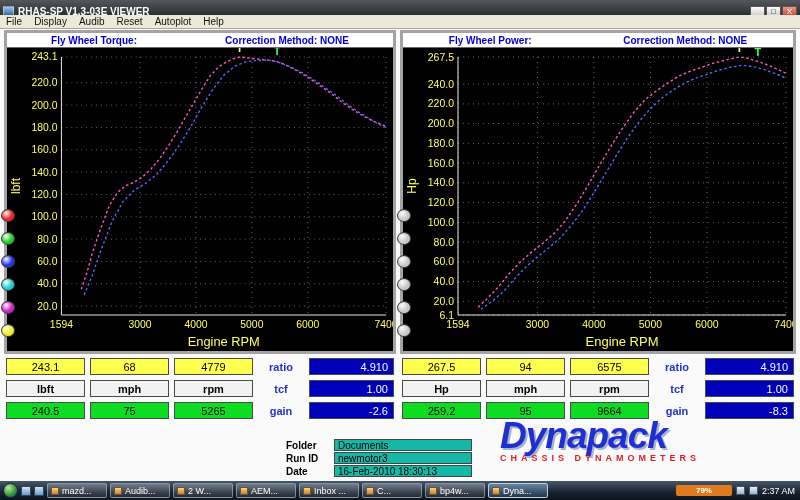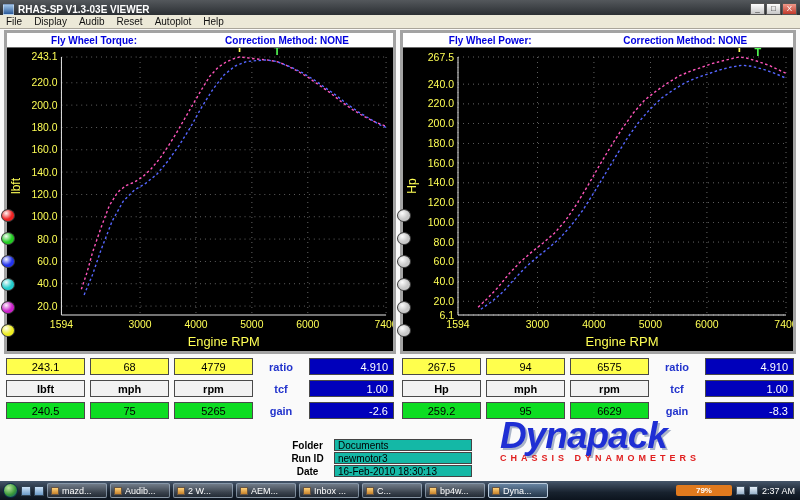--- a/index.html
+++ b/index.html
@@ -1,19 +1,19 @@
 <!DOCTYPE html>
 <html><head>
 <meta charset="utf-8">
 <style>
   *{box-sizing:border-box;margin:0;padding:0}
   html,body{width:800px;height:500px;overflow:hidden;font-family:"Liberation Sans",sans-serif;background:#000}
   #app{position:relative;width:800px;height:500px;background:#f2f2f2}
   
-  .titlebar{position:absolute;top:0;left:0;right:0;height:15px;background:linear-gradient(#54585c,#2b2f33);display:flex;align-items:flex-end;padding:0 3px;color:#fff;z-index:10}
+  .titlebar{position:absolute;top:0;left:0;right:0;height:15px;background:linear-gradient(#54585c,#2b2f33);display:flex;align-items:flex-start;padding:6px 3px;color:#fff;z-index:10}
   .app-icon{width:11px;height:11px;background:linear-gradient(#9fc4e8,#2a5a9a);border:1px solid rgba(255,255,255,.4);margin-right:4px}
   .title-text{font-size:10px;font-weight:bold;flex:1;white-space:nowrap}
   .winbtn{width:15px;height:12px;margin-left:1px;background:linear-gradient(#fdfdfd,#c6c6c6);border:1px solid #555;font-size:8px;line-height:10px;text-align:center;color:#222;cursor:default}
   .winbtn.close{background:linear-gradient(#f09a8a,#c0392b);color:#fff}
   
   .menubar{position:absolute;top:15px;left:0;right:0;height:14px;background:#ece9d8;border-bottom:1px solid #a9a59a;display:flex;align-items:center;font-size:10px;color:#111;z-index:10}
   .menubar .menu-item{padding:0 6px;height:100%;display:flex;align-items:center}
   
   .client{position:absolute;top:29px;left:0;right:0;height:452px;background:#fafafa}
   .chart-panel{position:absolute;top:1px;height:324px;border:3px solid #a3a3a3;background:#000}
@@ -32,21 +32,21 @@
   #power-readout{left:402px;width:392px;grid-template-columns:79px 79px 79px 46px 1fr}
   .cell{display:flex;align-items:center;justify-content:center;border:1px solid #4a4a4a;background:#fff}
   .cell.yellow{background:#ffff4d}
   .cell.green{background:#0ddd22}
   .cell.lab{background:#f2f2f2;font-weight:bold}
   .cell.bluebox{background:#0000bb;color:#fff;justify-content:flex-end;padding-right:5px}
   .cell.bluelab{border:none;background:transparent;color:#2233cc;font-weight:bold}
   
   .run-info{position:absolute;left:286px;top:410px;font-size:10px}
   .run-row{display:flex;align-items:center;margin-bottom:1px}
-  .run-label{width:48px;text-align:center;font-weight:bold;padding-right:5px;color:#000}
+  .run-label{width:48px;text-align:left;font-weight:bold;padding-right:5px;color:#000}
   .run-value{width:138px;height:12px;border:1px solid #444;background:#14b8a6;padding:0 3px;line-height:11px;color:#000;overflow:hidden}
   
   .logo{position:absolute;left:500px;top:388px;width:294px;height:50px;text-align:left}
   .logo-name{font-size:37px;font-weight:bold;font-style:italic;color:#1f2fd4;line-height:38px;letter-spacing:-1px;text-shadow:2px 2px 0 #aab4c8}
   .logo-tagline{font-size:9px;font-weight:bold;letter-spacing:4px;color:#e02020;margin-top:-2px}
   
   .taskbar{position:absolute;left:0;right:0;bottom:0;height:19px;background:linear-gradient(#46566a,#18222e 60%,#0c141e);display:flex;align-items:center;gap:3px;padding:0 3px;z-index:20}
   .start-orb{width:15px;height:15px;border-radius:50%;background:radial-gradient(circle at 35% 30%,#bfe8a0,#3a9a3a 55%,#0a4a7a);border:1px solid #0a2a4a;flex:none}
   .ql-icon{width:10px;height:10px;background:linear-gradient(#cfe4f8,#6a9ac8);border:1px solid #345;flex:none}
   .taskbtn{height:15px;width:60px;flex:none;display:flex;align-items:center;gap:3px;padding:0 3px;background:linear-gradient(rgba(255,255,255,.28),rgba(255,255,255,.08));border:1px solid rgba(180,200,220,.55);border-radius:2px;color:#fff;font-size:9px;white-space:nowrap;overflow:hidden}
@@ -239,21 +239,21 @@
       <div class="cell bluebox">4.910</div>
 
       <div class="cell lab">Hp</div>
       <div class="cell lab">mph</div>
       <div class="cell lab">rpm</div>
       <div class="cell bluelab">tcf</div>
       <div class="cell bluebox">1.00</div>
 
       <div class="cell green">259.2</div>
       <div class="cell green">95</div>
-      <div class="cell green">6629</div>
+      <div class="cell green">9664</div>
       <div class="cell bluelab">gain</div>
       <div class="cell bluebox">-8.3</div>
     </div>
 
     <div class="run-info">
       <div class="run-row">
         <div class="run-label">Folder</div>
         <div class="run-value">Documents</div>
       </div>
       <div class="run-row">

